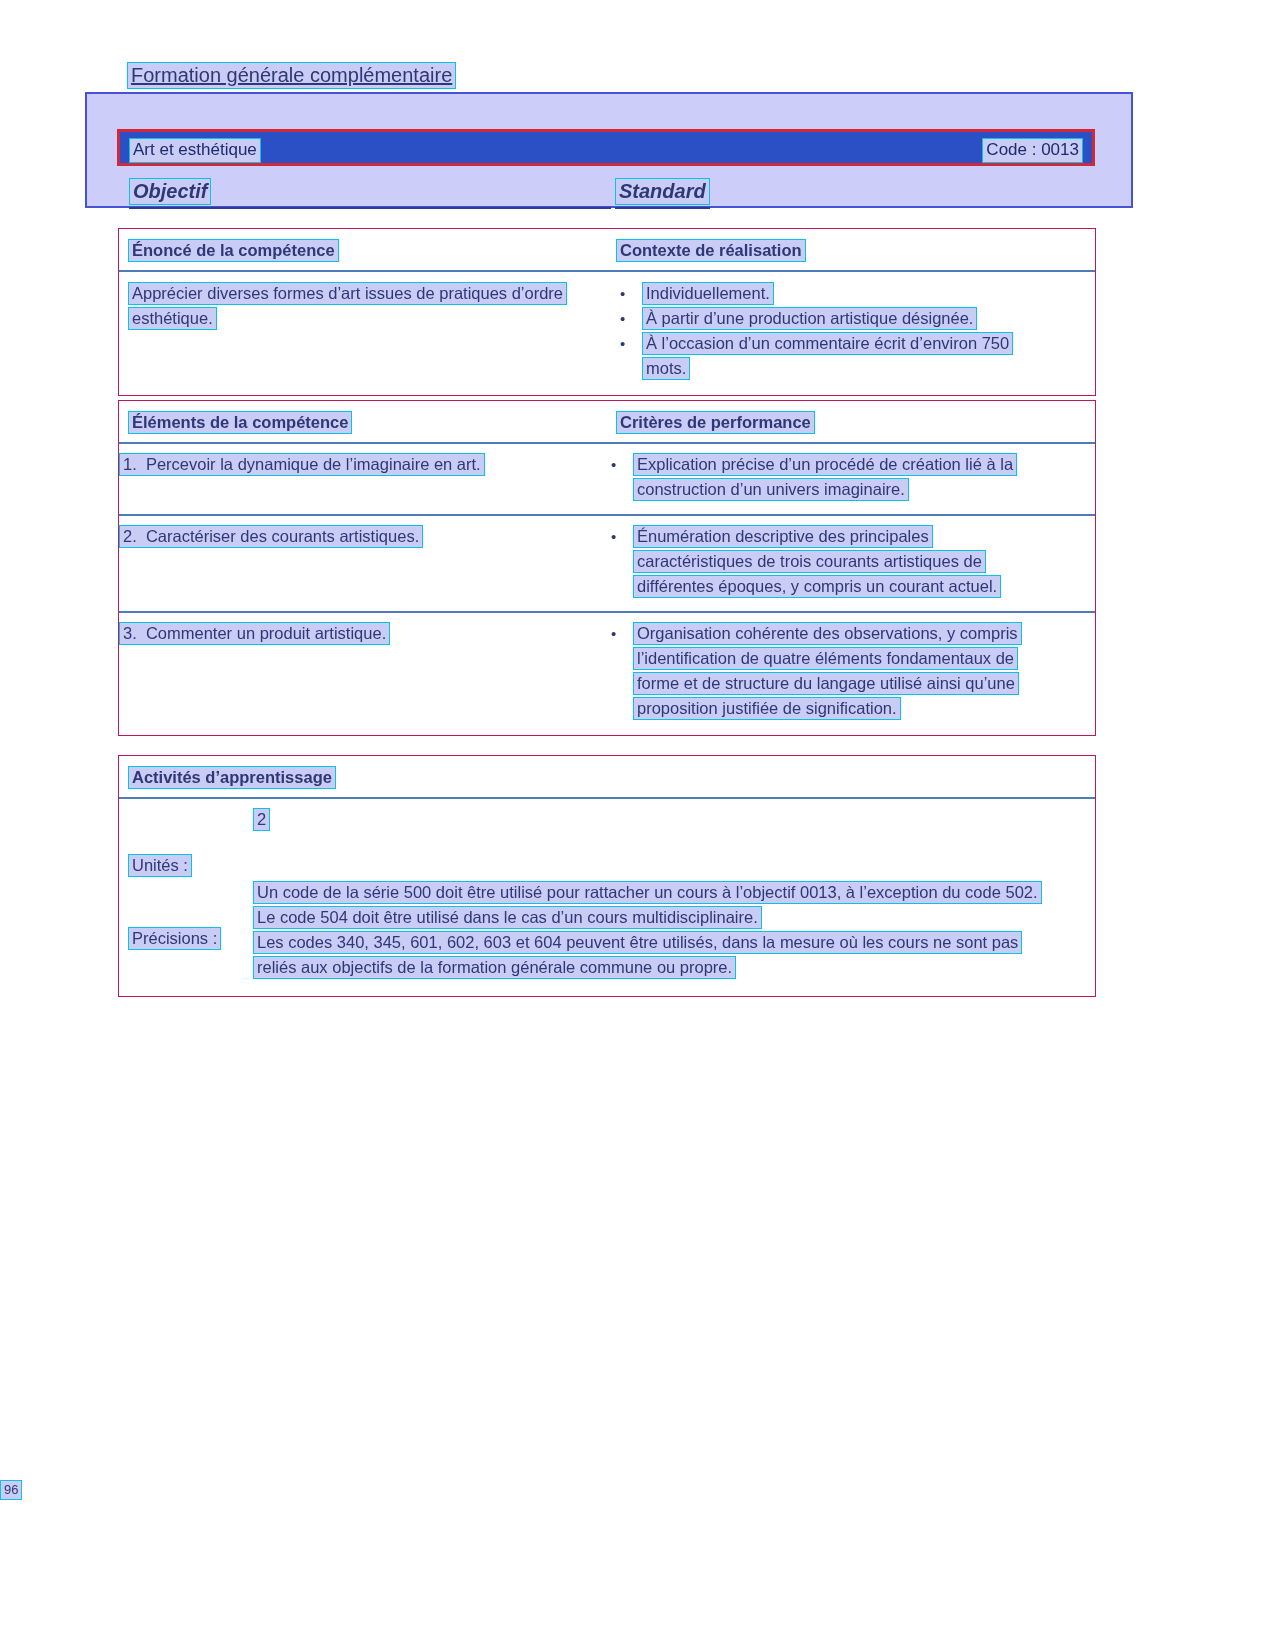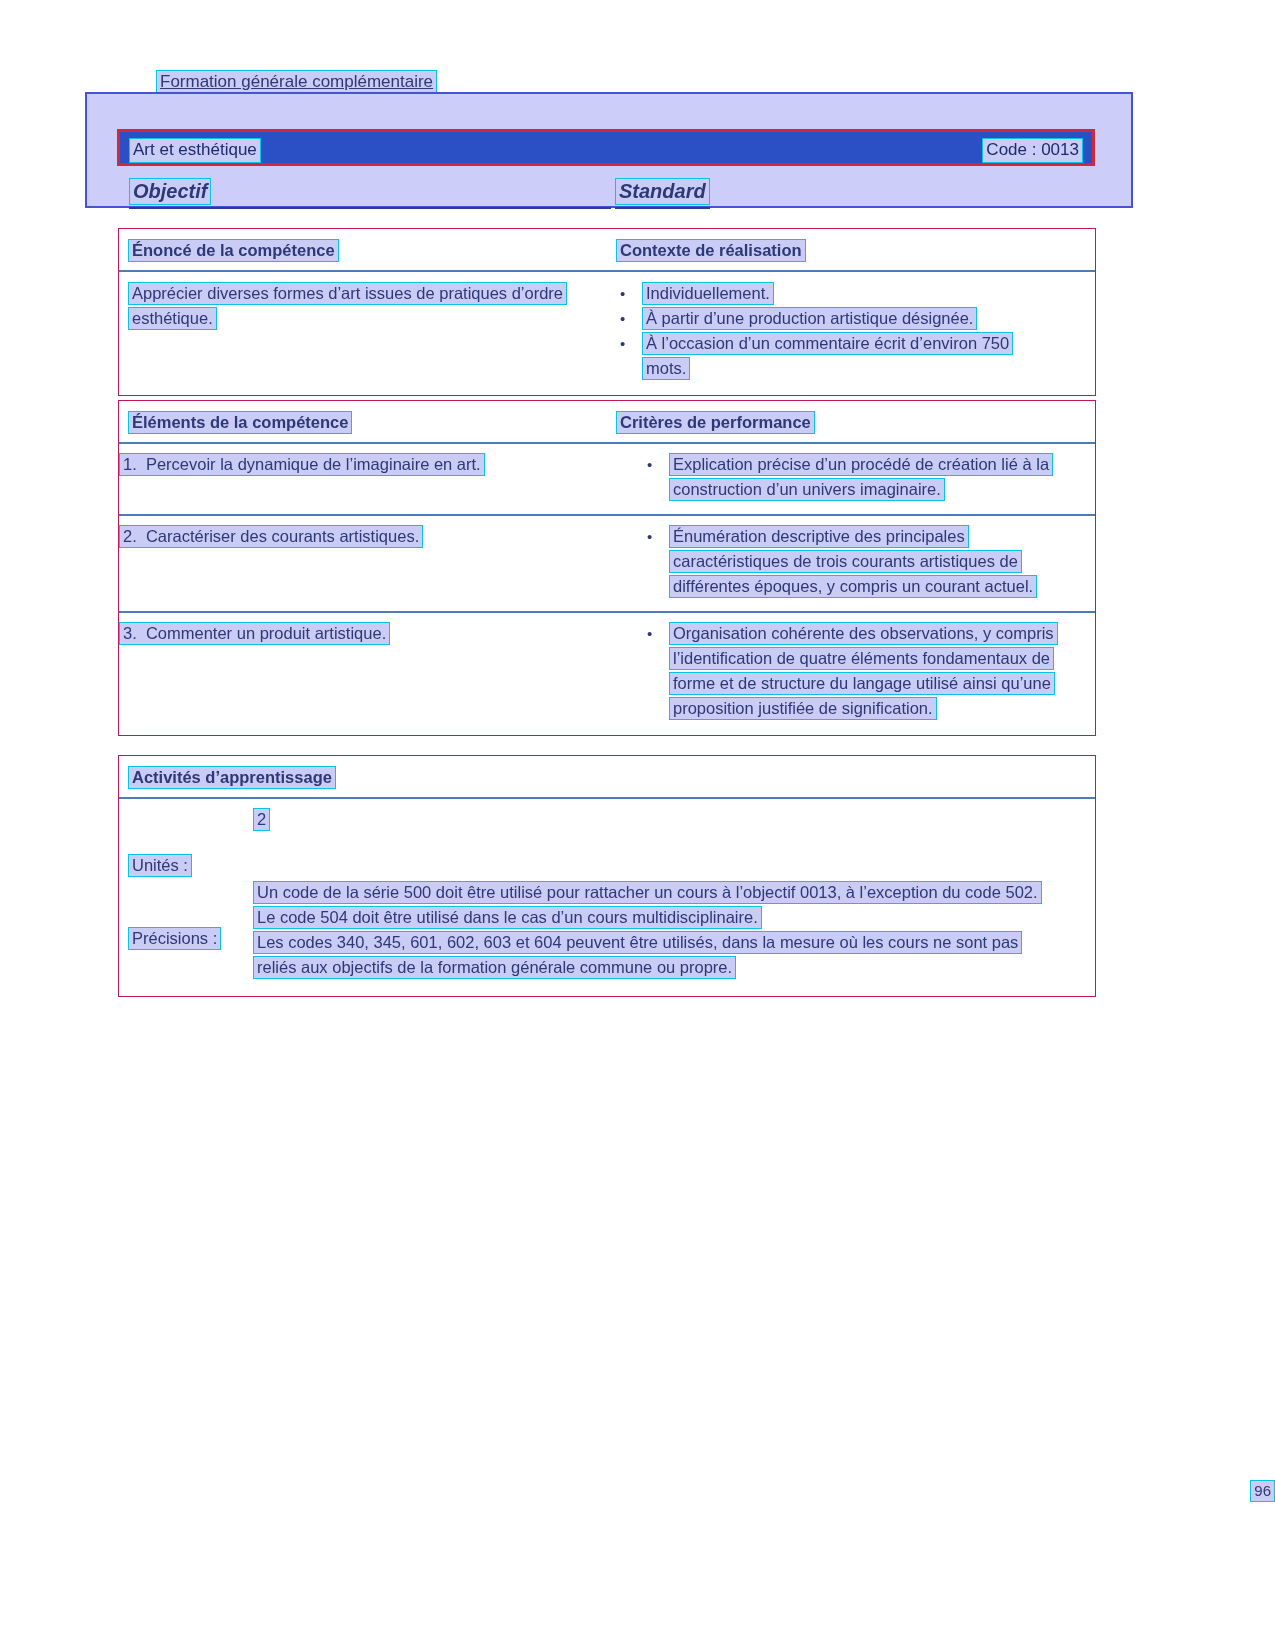--- a/index.html
+++ b/index.html
@@ -12,21 +12,21 @@
   
   .hl {
     background:#c9ccf4;
     border:1px solid #06c3e7;
     padding:1px 3px 2px 3px;
     -webkit-box-decoration-break:clone;
     box-decoration-break:clone;
   }
   .b { font-weight:bold; }
 
-  .breadcrumb { position:absolute; left:127px; top:72px; font-size:17px;margin-left:29px; }
+  .breadcrumb { position:absolute; left:127px; top:64px; font-size:20px; }
   .breadcrumb .hl { text-decoration:underline; }
 
   .top-panel {
     position:absolute; left:85px; top:92px; width:1048px; height:116px;
     background:#cdcdf9; border:2px solid #4553d6;
   }
   .title-bar {
     position:absolute; left:30px; top:35px; width:978px; height:37px;
     background:#2b4fc5; border:3px solid #d2293a;
     display:flex; align-items:flex-end; justify-content:space-between;
@@ -49,37 +49,37 @@
   .tbl2 { top:400px; min-height:336px; }
   .tbl3 { top:755px; min-height:220px; }
 
   .tbl-head {
     display:grid; grid-template-columns:488px 1fr;
     padding:9px 9px 7px 9px; border-bottom:2px solid #4e7cb7;
     font-weight:bold; font-size:16.5px;
   }
   .tbl-head.single { display:block; }
   .tbl-body { display:grid; grid-template-columns:488px 1fr; padding:9px 9px 14px 9px; }
-  .tbl2 .row { display:grid; grid-template-columns:488px 1fr; padding:8px 9px 12px 0;gap:36px; }
+  .tbl2 .row { display:grid; grid-template-columns:488px 1fr; padding:8px 9px 12px 0; }
   .tbl2 .row + .row { border-top:2px solid #4e7cb7; }
   .cell-left { padding-right:20px; }
 
   .bullet-row { display:flex; align-items:flex-start; }
   .bullet { width:26px; flex:none; padding-left:4px; font-size:15px; line-height:25px; }
   .bullet-text { display:inline;margin-top:19px; }
   .bullet-text-wrap { max-width:412px; }
 
   .act-body { padding:8px 9px 14px 9px; }
   .act-row { display:flex; margin-bottom:2px; }
   .act-label-wide { width:255px; flex:none; }
   .act-label { width:125px; flex:none;margin-top:46px; }
   .act-content { width:800px; }
   .act-content .para { margin-bottom:0; }
 
-  .page-number { position:absolute; top:1482px; left:0; width:100%; text-align:right; font-size:15px; }
+  .page-number { position:absolute; top:1482px; left:0; width:100%; text-align:left; font-size:13px; }
 </style>
 </head>
 <body>
 
 <div class="page">
 
   <div class="breadcrumb">
     <span class="hl">Formation générale complémentaire</span>
   </div>
 

